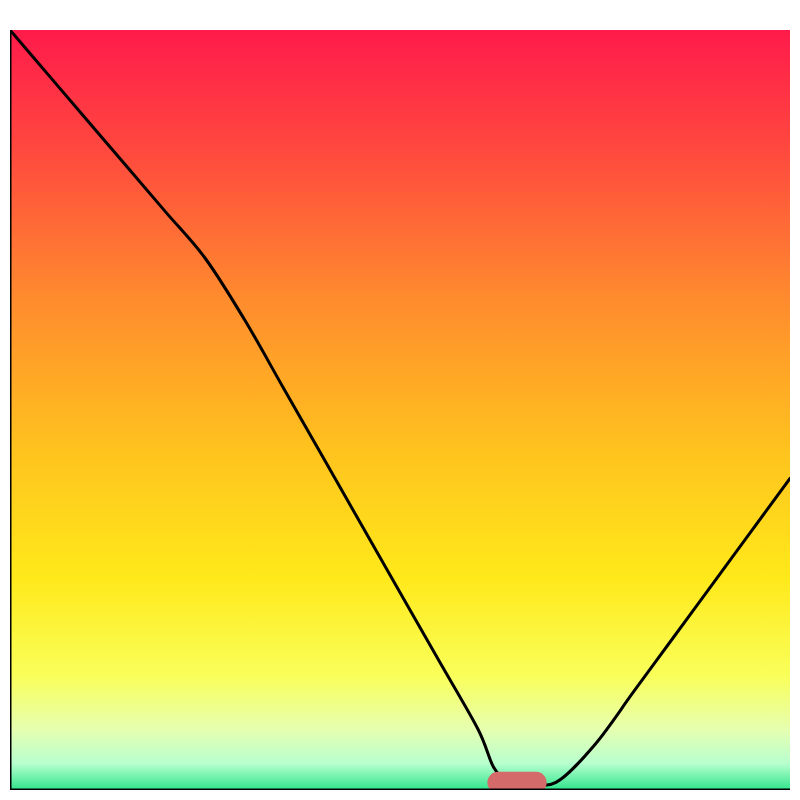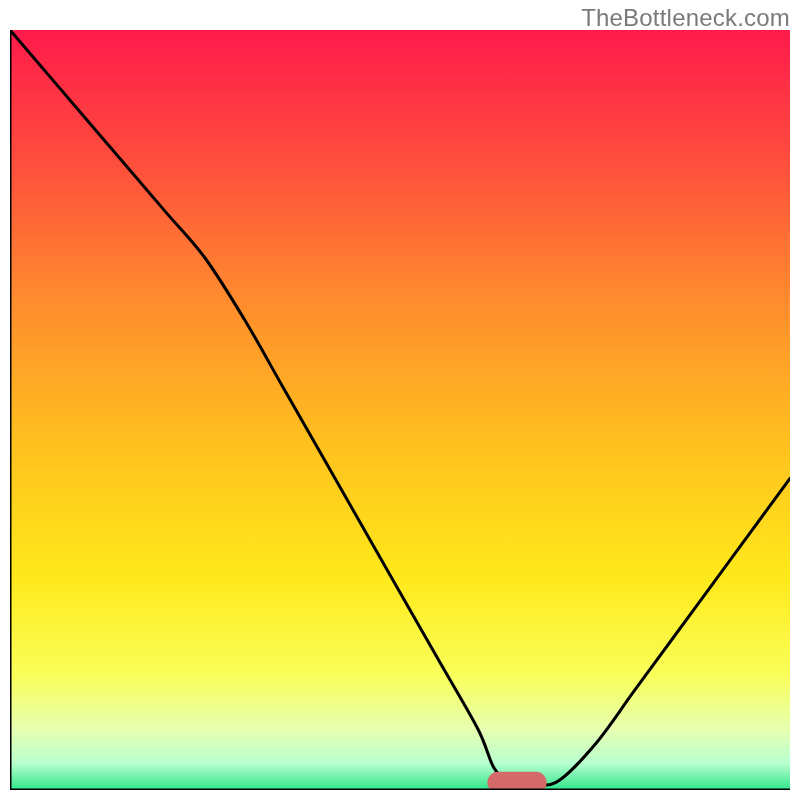--- a/index.html
+++ b/index.html
@@ -34,21 +34,20 @@
     height: 760px;
   }
   svg {
     display: block;
   }
 </style>
 </head>
 <body>
 
 <div class="wrap">
-  <div class="watermark">TheBottleneck.com</div>
 
   <div class="plot-frame">
     <svg id="plot-svg" viewBox="0 0 780 760" width="780" height="760">
       <defs>
         <linearGradient id="bg-grad" x1="0" y1="0" x2="0" y2="1">
             <stop offset="0%" stop-color="#ff1b4b"></stop>
             <stop offset="15%" stop-color="#ff463f"></stop>
             <stop offset="35%" stop-color="#ff8a2e"></stop>
             <stop offset="55.00000000000001%" stop-color="#ffc21e"></stop>
             <stop offset="72%" stop-color="#ffe91a"></stop>

